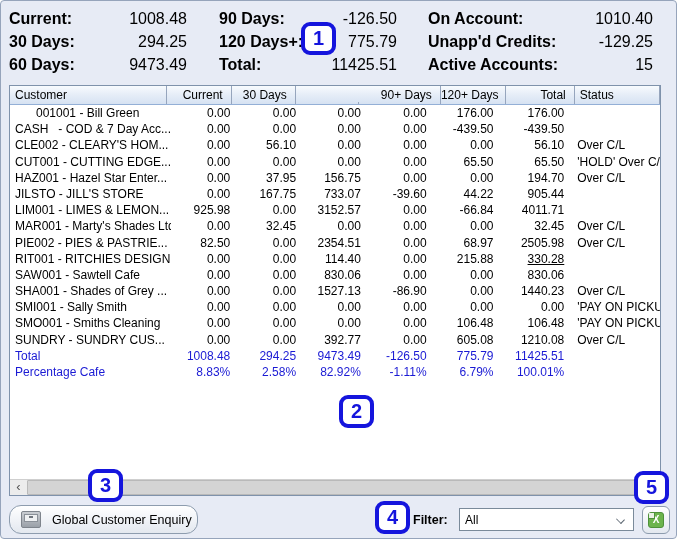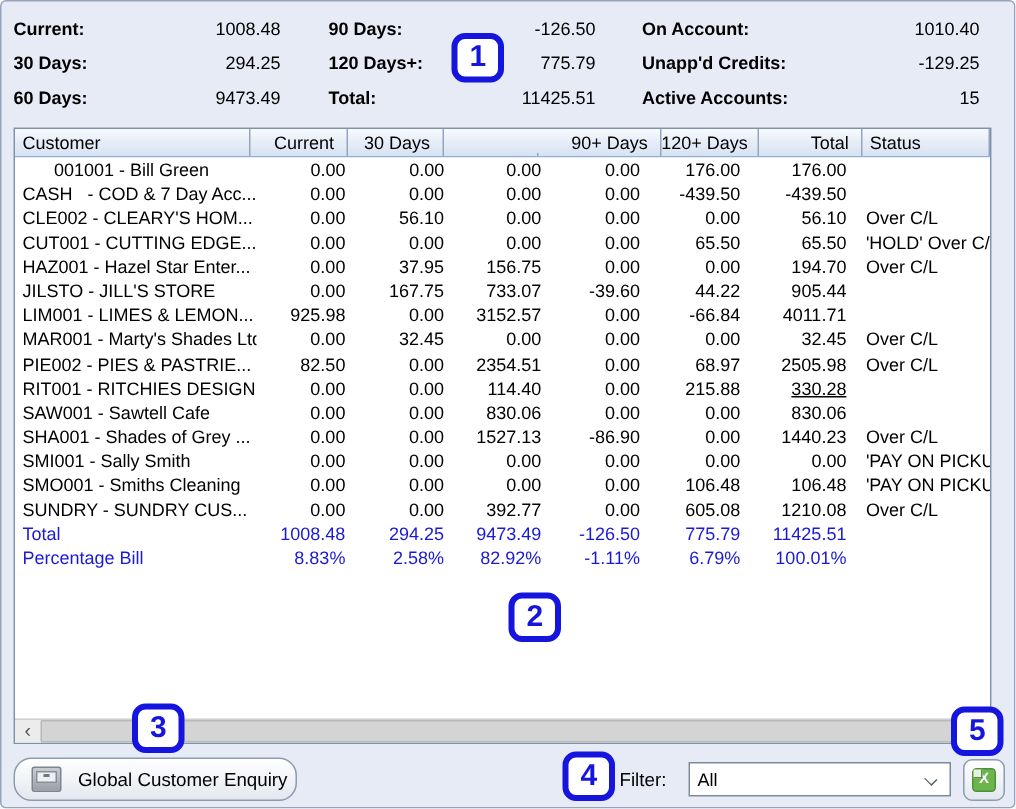--- a/index.html
+++ b/index.html
@@ -12,21 +12,21 @@
     border:1px solid #96a4bb; border-radius:4px;
     overflow:hidden;
   }
 
   
   .sum-col { position:absolute; top:6px; }
   #sum-col-0 { left:8px;   width:178px; }
   #sum-col-1 { left:218px; width:178px; }
   #sum-col-2 { left:427px; width:225px; }
   .sum-item { display:flex; justify-content:space-between; align-items:center;
-              height:23px; font-size:12px; color:#000; }
+              height:23px; font-size:16px; color:#000; }
   .sum-label { font-weight:bold; }
 
   
   .grid {
     position:absolute; left:8px; top:84px; width:652px; height:411px;
     background:#fff; border:1px solid #7f92ab;
   }
   .grid-header {
     display:flex; height:19px;
     background:linear-gradient(#f8fbfe, #e7eef8 45%, #d6e2f2);
@@ -76,21 +76,21 @@
     content:""; position:absolute; left:2px; right:2px; top:2px; height:6px;
     background:#eef0f2; border:1px solid #8a9098;
   }
   .drawer-icon::after {
     content:""; position:absolute; left:7px; top:4px; width:4px; height:2px;
     background:#6f757d;
   }
 
   .filter-label {
     position:absolute; left:412px; top:512px;
-    font-size:12.5px; font-weight:normal; color:#000;
+    font-size:12.5px; font-weight:bold; color:#000;
   }
   .filter-select {
     position:absolute; left:458px; top:507px; width:175px; height:23px;
     background:#fff; border:1px solid #7a8a9a;
     font-size:12px; color:#000;
     display:flex; align-items:center; padding-left:5px;
   }
   .chevron {
     position:absolute; right:9px; top:7px; width:7px; height:7px;
     border-right:1.6px solid #5a6570; border-bottom:1.6px solid #5a6570;
@@ -341,21 +341,21 @@
           <div class="cell text" style="width: 162px;">Total</div>
           <div class="cell num" style="width: 67px;">1008.48</div>
           <div class="cell num" style="width: 66px;">294.25</div>
           <div class="cell num" style="width: 65px;">9473.49</div>
           <div class="cell num" style="width: 66px;">-126.50</div>
           <div class="cell num" style="width: 67px;">775.79</div>
           <div class="cell num" style="width: 71px;">11425.51</div>
           <div class="cell text" style="width: 88px;"></div>
         </div>
         <div class="row blue">
-          <div class="cell text" style="width: 162px;">Percentage Bill</div>
+          <div class="cell text" style="width: 162px;">Percentage Cafe</div>
           <div class="cell num" style="width: 67px;">8.83%</div>
           <div class="cell num" style="width: 66px;">2.58%</div>
           <div class="cell num" style="width: 65px;">82.92%</div>
           <div class="cell num" style="width: 66px;">-1.11%</div>
           <div class="cell num" style="width: 67px;">6.79%</div>
           <div class="cell num" style="width: 71px;">100.01%</div>
           <div class="cell text" style="width: 88px;"></div>
         </div>
       </div>
     <div class="hscroll">

